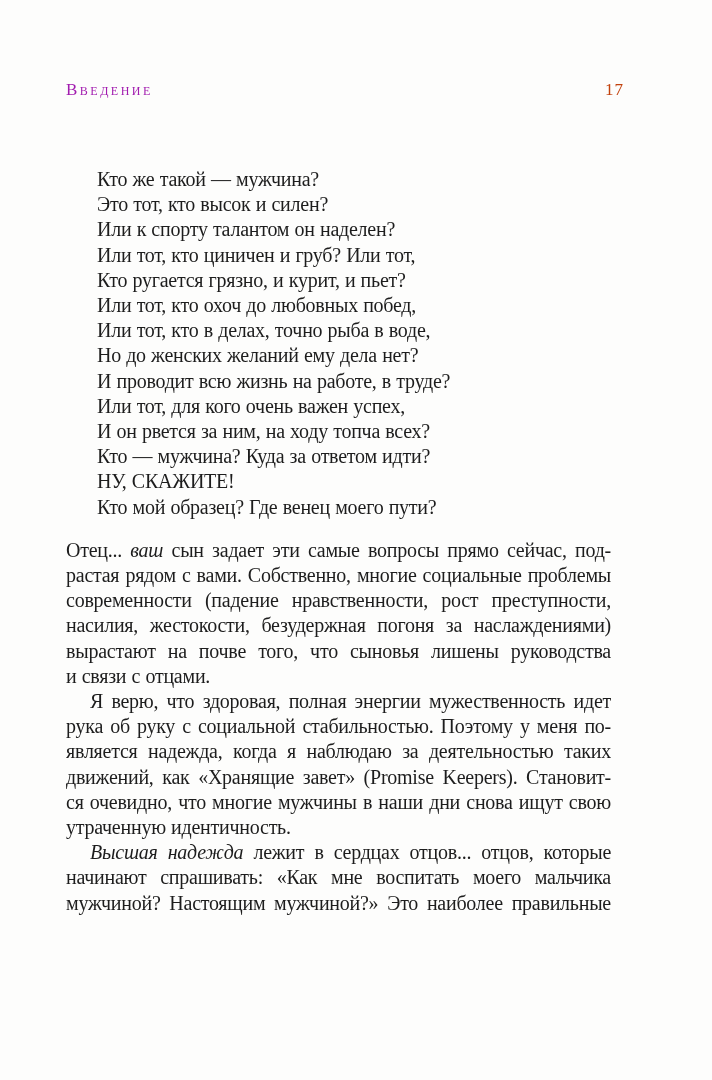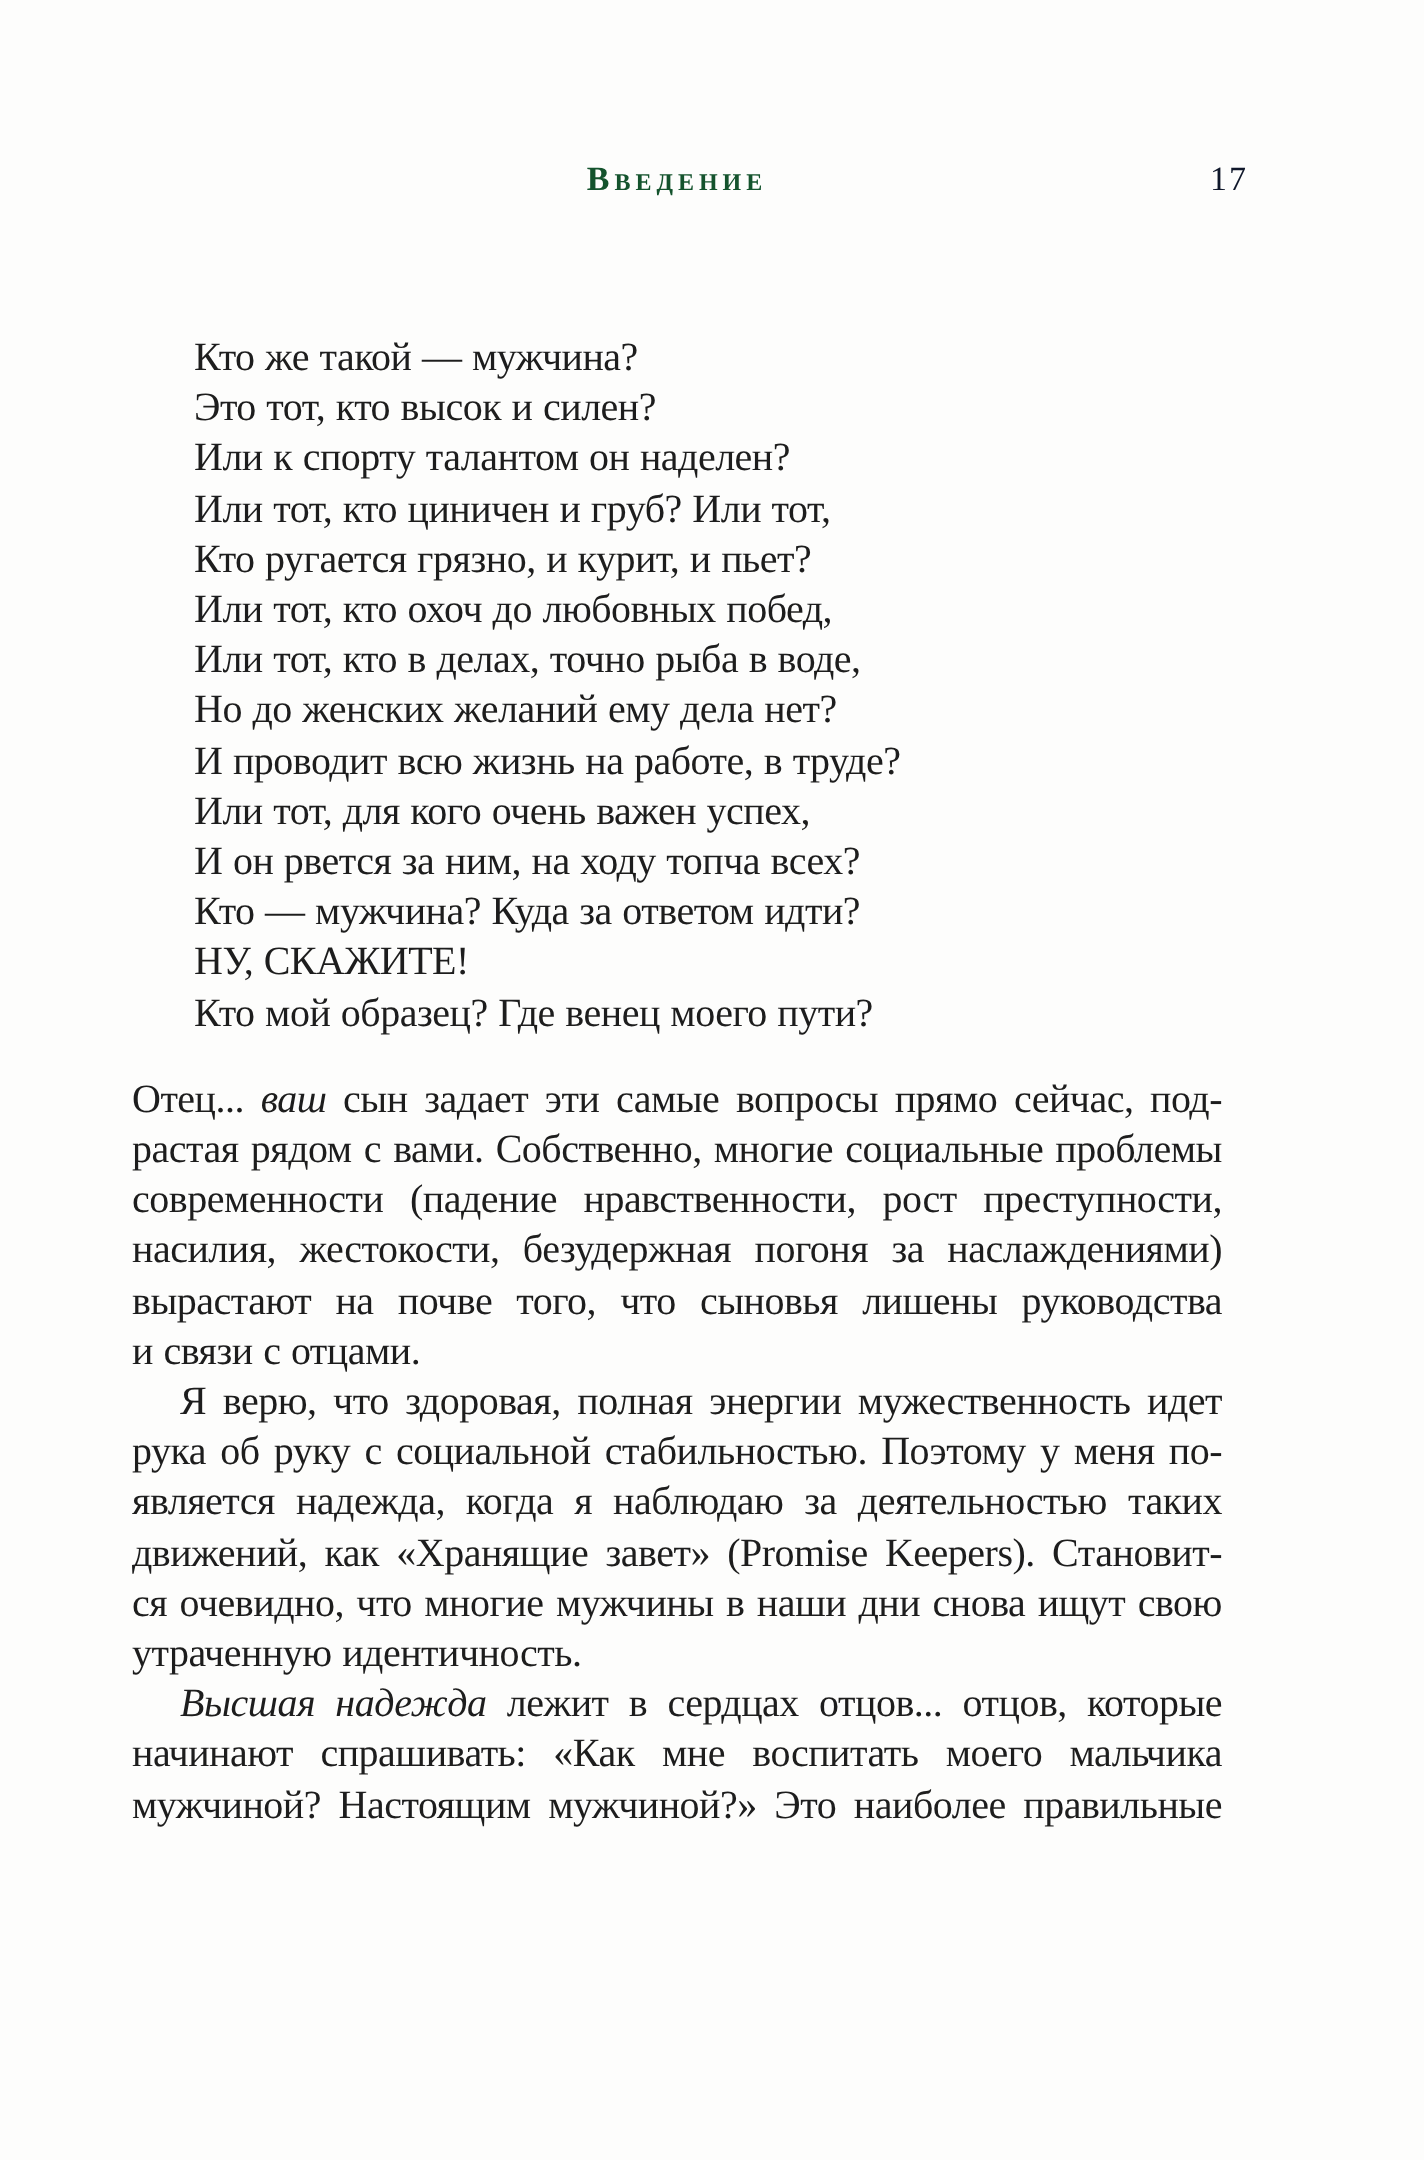--- a/index.html
+++ b/index.html
@@ -10,36 +10,34 @@
     background: #fdfdfc;
     font-family: "Liberation Serif", serif;
     color: #1d1d1d;
     overflow: hidden;
   }
   .running-head {
     position: absolute;
     top: 80px;
     left: 66px;
     width: 545px;
-    text-align: center;
     font-size: 17px;
     font-variant: small-caps;
     letter-spacing: 2.5px;
-    color: #14532d;
-    font-weight: bold;
+    color: #a21caf;
   }
   .page-number {
     position: absolute;
     top: 80px;
     left: 578px;
     width: 46px;
     text-align: right;
     font-size: 17px;
     letter-spacing: 1px;
-    color: #0f172a;
+    color: #c2410c;
   }
   .content {
     position: absolute;
     top: 145px;
     left: 66px;
     width: 545px;
     font-size: 20px;
     line-height: 25.2px;
     letter-spacing: -0.25px;
     word-spacing: 0.5px;

